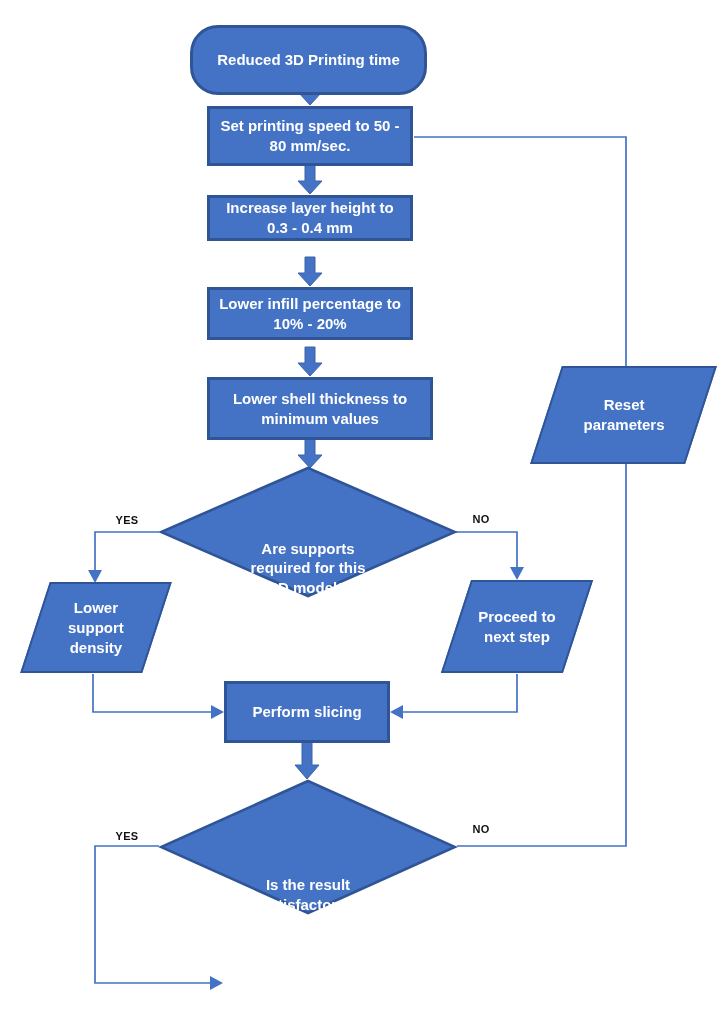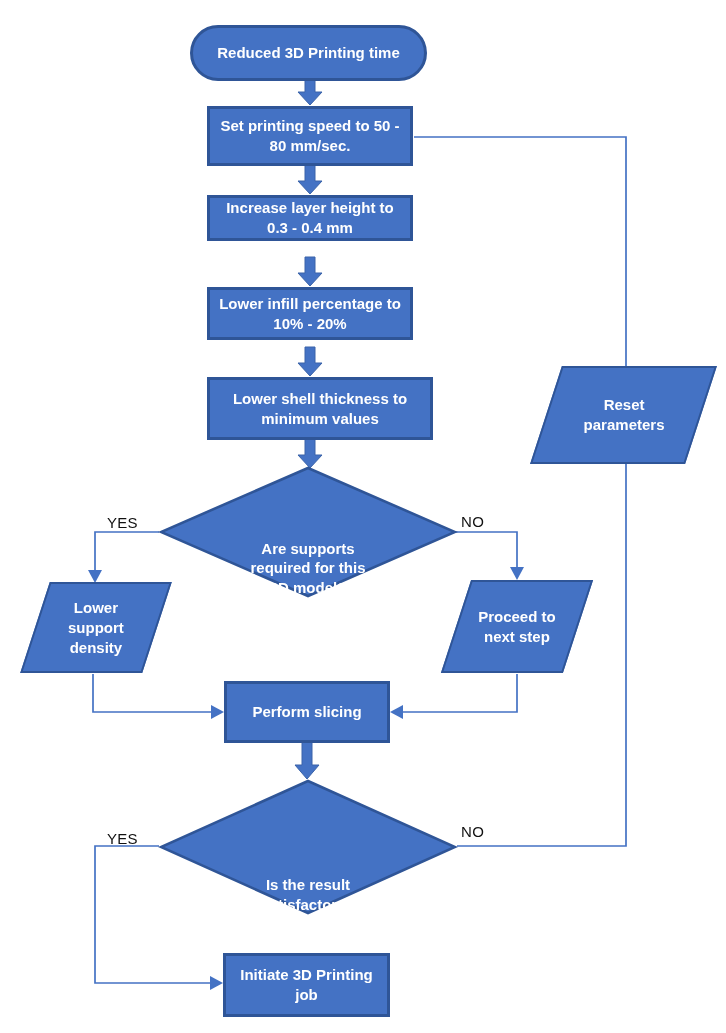--- a/index.html
+++ b/index.html
@@ -22,22 +22,22 @@
         box-sizing:border-box;}
   .terminator{background:var(--shape-fill);border:3px solid var(--shape-border);border-radius:28px;padding:2px 16px;}
   .process{background:var(--shape-fill);border:3px solid var(--shape-border);padding:10px 4px;}
   .para{background:var(--shape-fill);border:2.5px solid var(--shape-border);}
   .para .label{transform:skewX(18deg);}
   .skew{transform:skewX(-18deg);}
   .diamond{background:transparent;border:none;padding:0;align-items:flex-end;}
   .diamond svg{position:absolute;left:0;top:0;}
   .diamond .label{position:relative;z-index:1;}
   .dshape{fill:var(--shape-fill);stroke:var(--shape-border);stroke-width:2.6px;stroke-linejoin:miter;}
-  .edge-label{position:absolute;z-index:3;color:var(--edge-label-text);font-weight:normal;font-size:15px;
-              width:40px;letter-spacing:0.3px;}
+  .edge-label{position:absolute;z-index:3;color:var(--edge-label-text);font-weight:bold;font-size:11px;
+              width:40px;text-align:center;letter-spacing:0.3px;}
   .label{max-width:100%;}
 </style>
 </head>
 <body>
 
 <div class="canvas">
 
   <svg class="connectors" width="726" height="1033" viewBox="0 0 726 1033">
 
     <polyline class="edge" points="457,846 626,846 626,137 414,137"></polyline>
@@ -58,21 +58,21 @@
     <polygon class="head" points="210,976 210,990 223,983"></polygon>
 
     <path class="block" d="M305,79 L305,92 L298,92 L310,105 L322,92 L315,92 L315,79 Z"></path>
     <path class="block" d="M305,165 L305,181 L298,181 L310,194 L322,181 L315,181 L315,165 Z"></path>
     <path class="block" d="M305,257 L305,273 L298,273 L310,286 L322,273 L315,273 L315,257 Z"></path>
     <path class="block" d="M305,347 L305,363 L298,363 L310,376 L322,363 L315,363 L315,347 Z"></path>
     <path class="block" d="M305,439 L305,455 L298,455 L310,468 L322,455 L315,455 L315,439 Z"></path>
     <path class="block" d="M302,742 L302,765 L295,765 L307,779 L319,765 L312,765 L312,742 Z"></path>
   </svg>
 
-  <div class="node terminator" style="left:190px;top:25px;width:237px;height:56px;justify-content:center;">
+  <div class="node terminator" style="left:190px;top:25px;width:237px;height:70px;justify-content:center;">
     <div class="label">Reduced 3D Printing time</div>
   </div>
 
   <div class="node process" style="left:207px;top:106px;width:206px;height:60px;">
     <div class="label">Set printing speed to 50 - 80 mm/sec.</div>
   </div>
 
   <div class="node process" style="left:207px;top:195px;width:206px;height:46px;">
     <div class="label">Increase layer height to 0.3 - 0.4 mm</div>
   </div>
@@ -114,17 +114,14 @@
     <div class="label" style="max-width:112px;">Is the result satisfactory?</div>
   </div>
 
   <div class="node process" style="left:224px;top:681px;width:166px;height:62px;">
     <div class="label">Perform slicing</div>
   </div>
 
   <div class="edge-label" style="left:107px;top:830px;">YES</div>
   <div class="edge-label" style="left:461px;top:823px;">NO</div>
 
-  <div class="node process" style="left:223px;top:953px;width:167px;height:64px;">
-    <div class="label">Initiate 3D Printing job</div>
-  </div>
 
 </div>
 
 </body></html>

